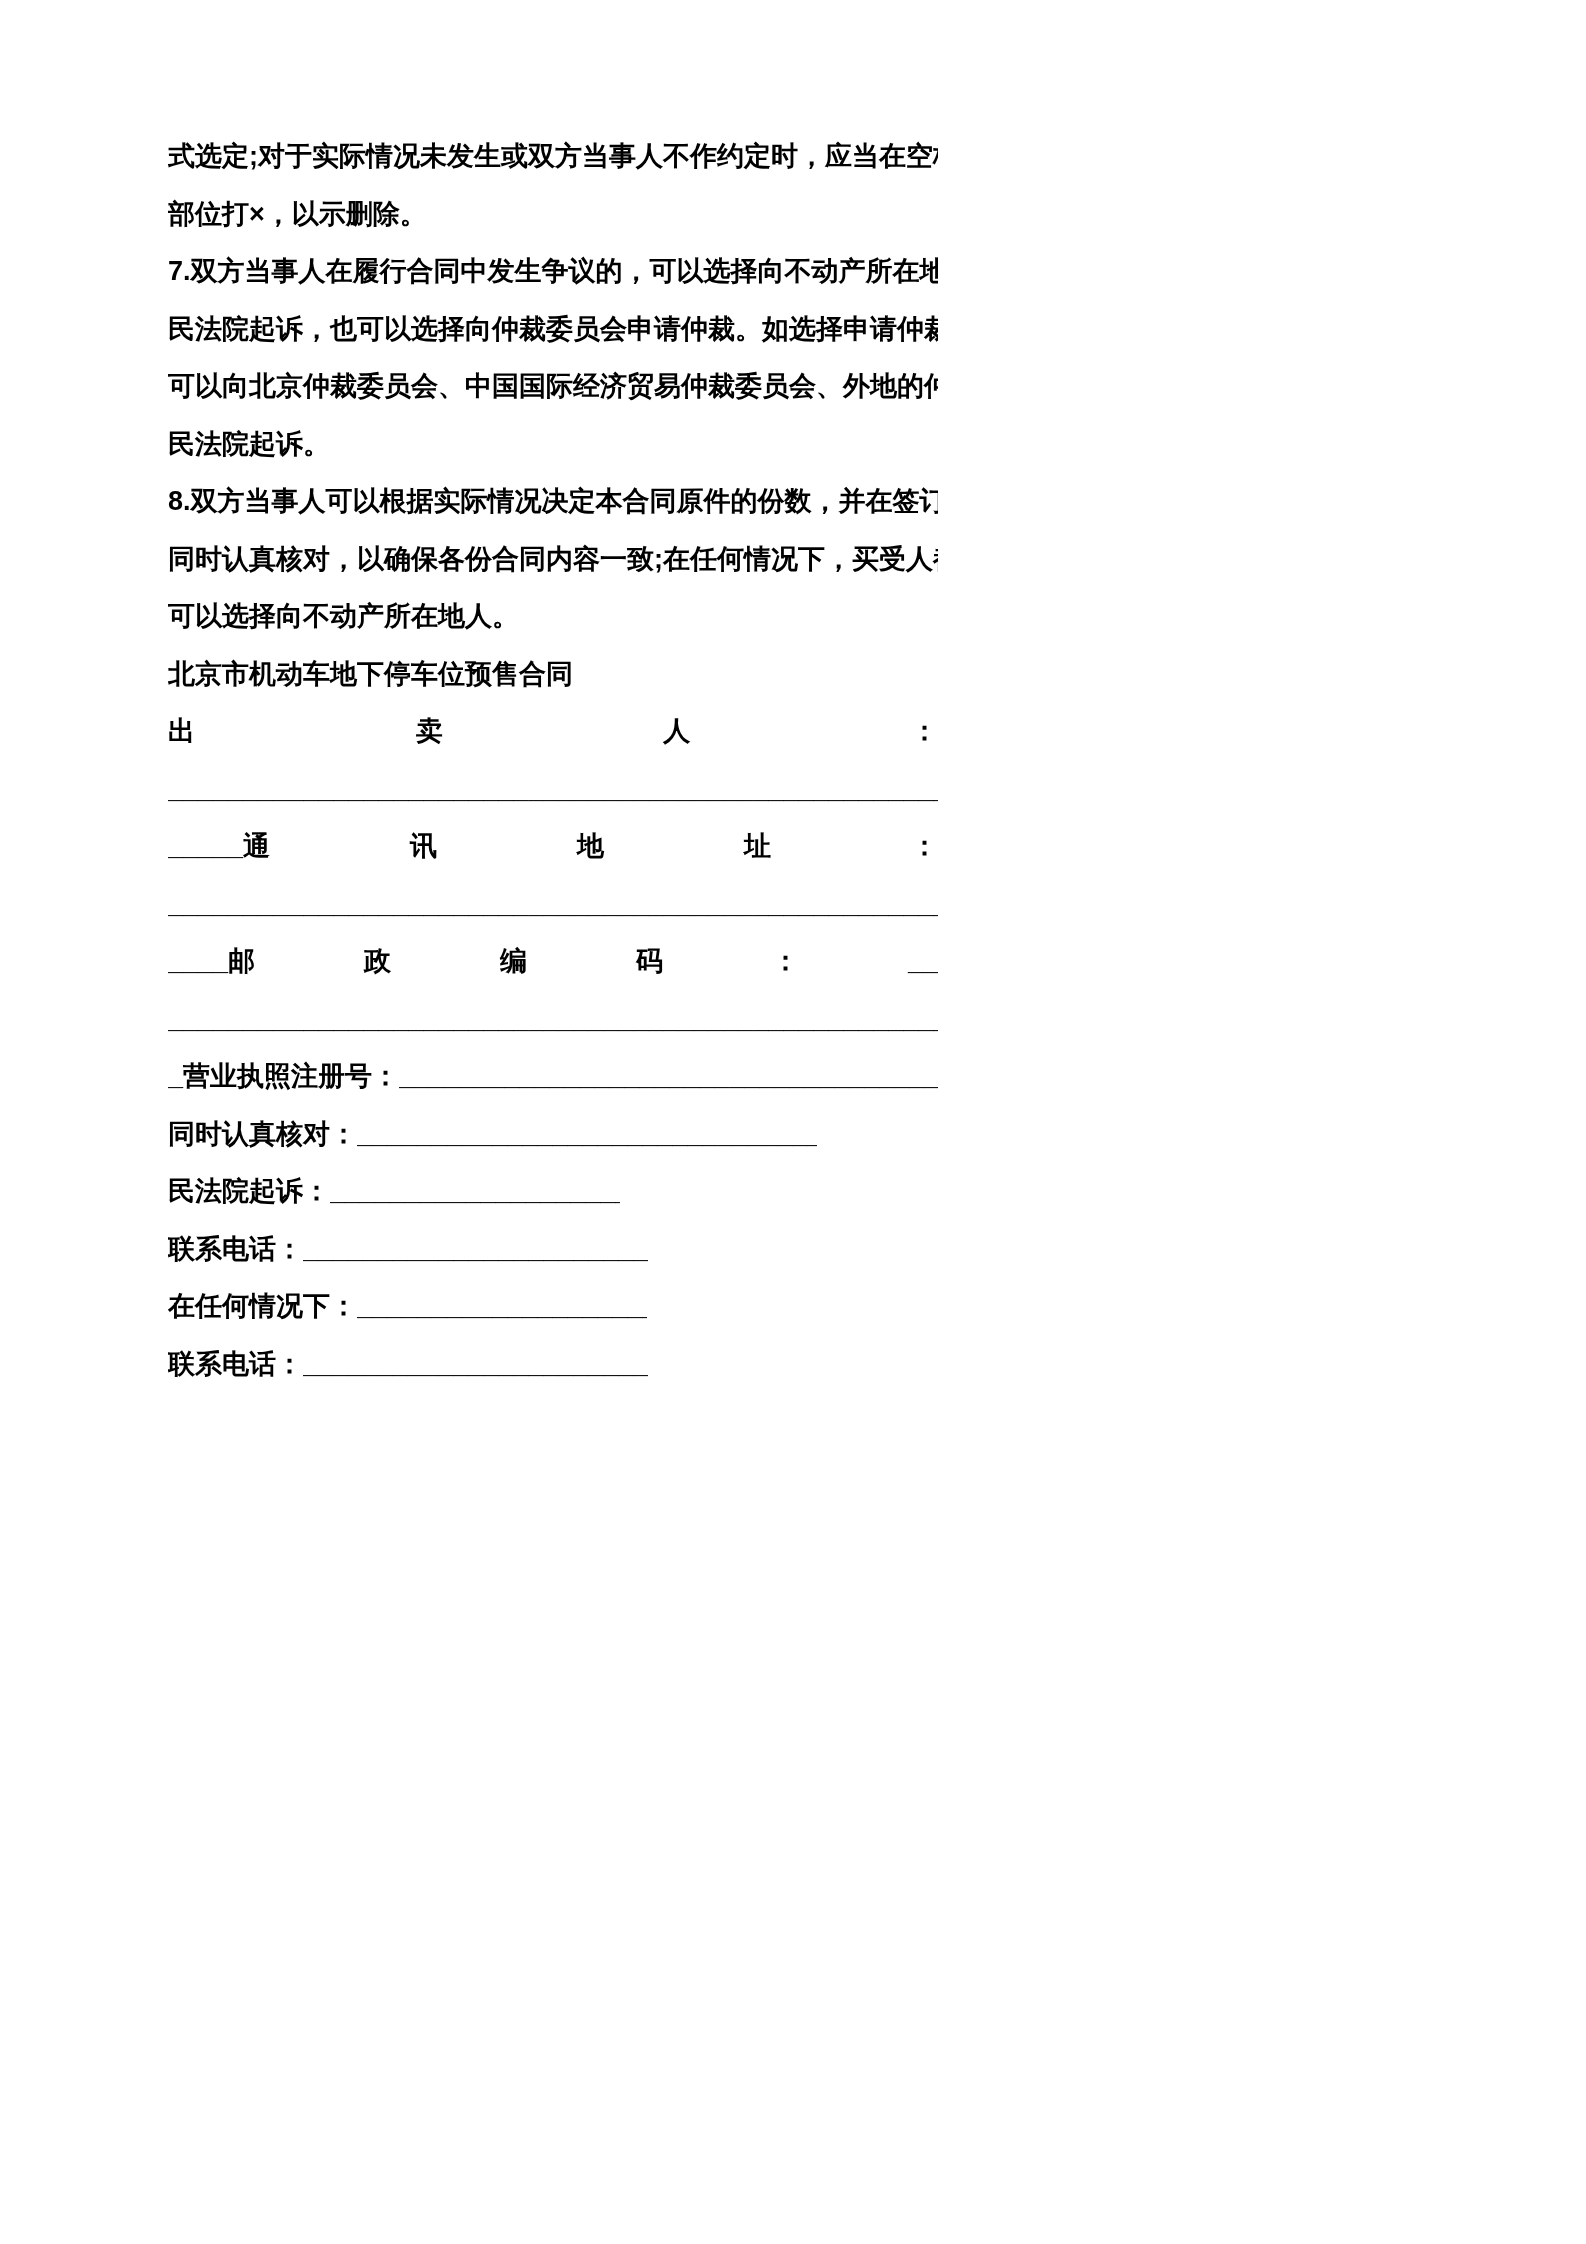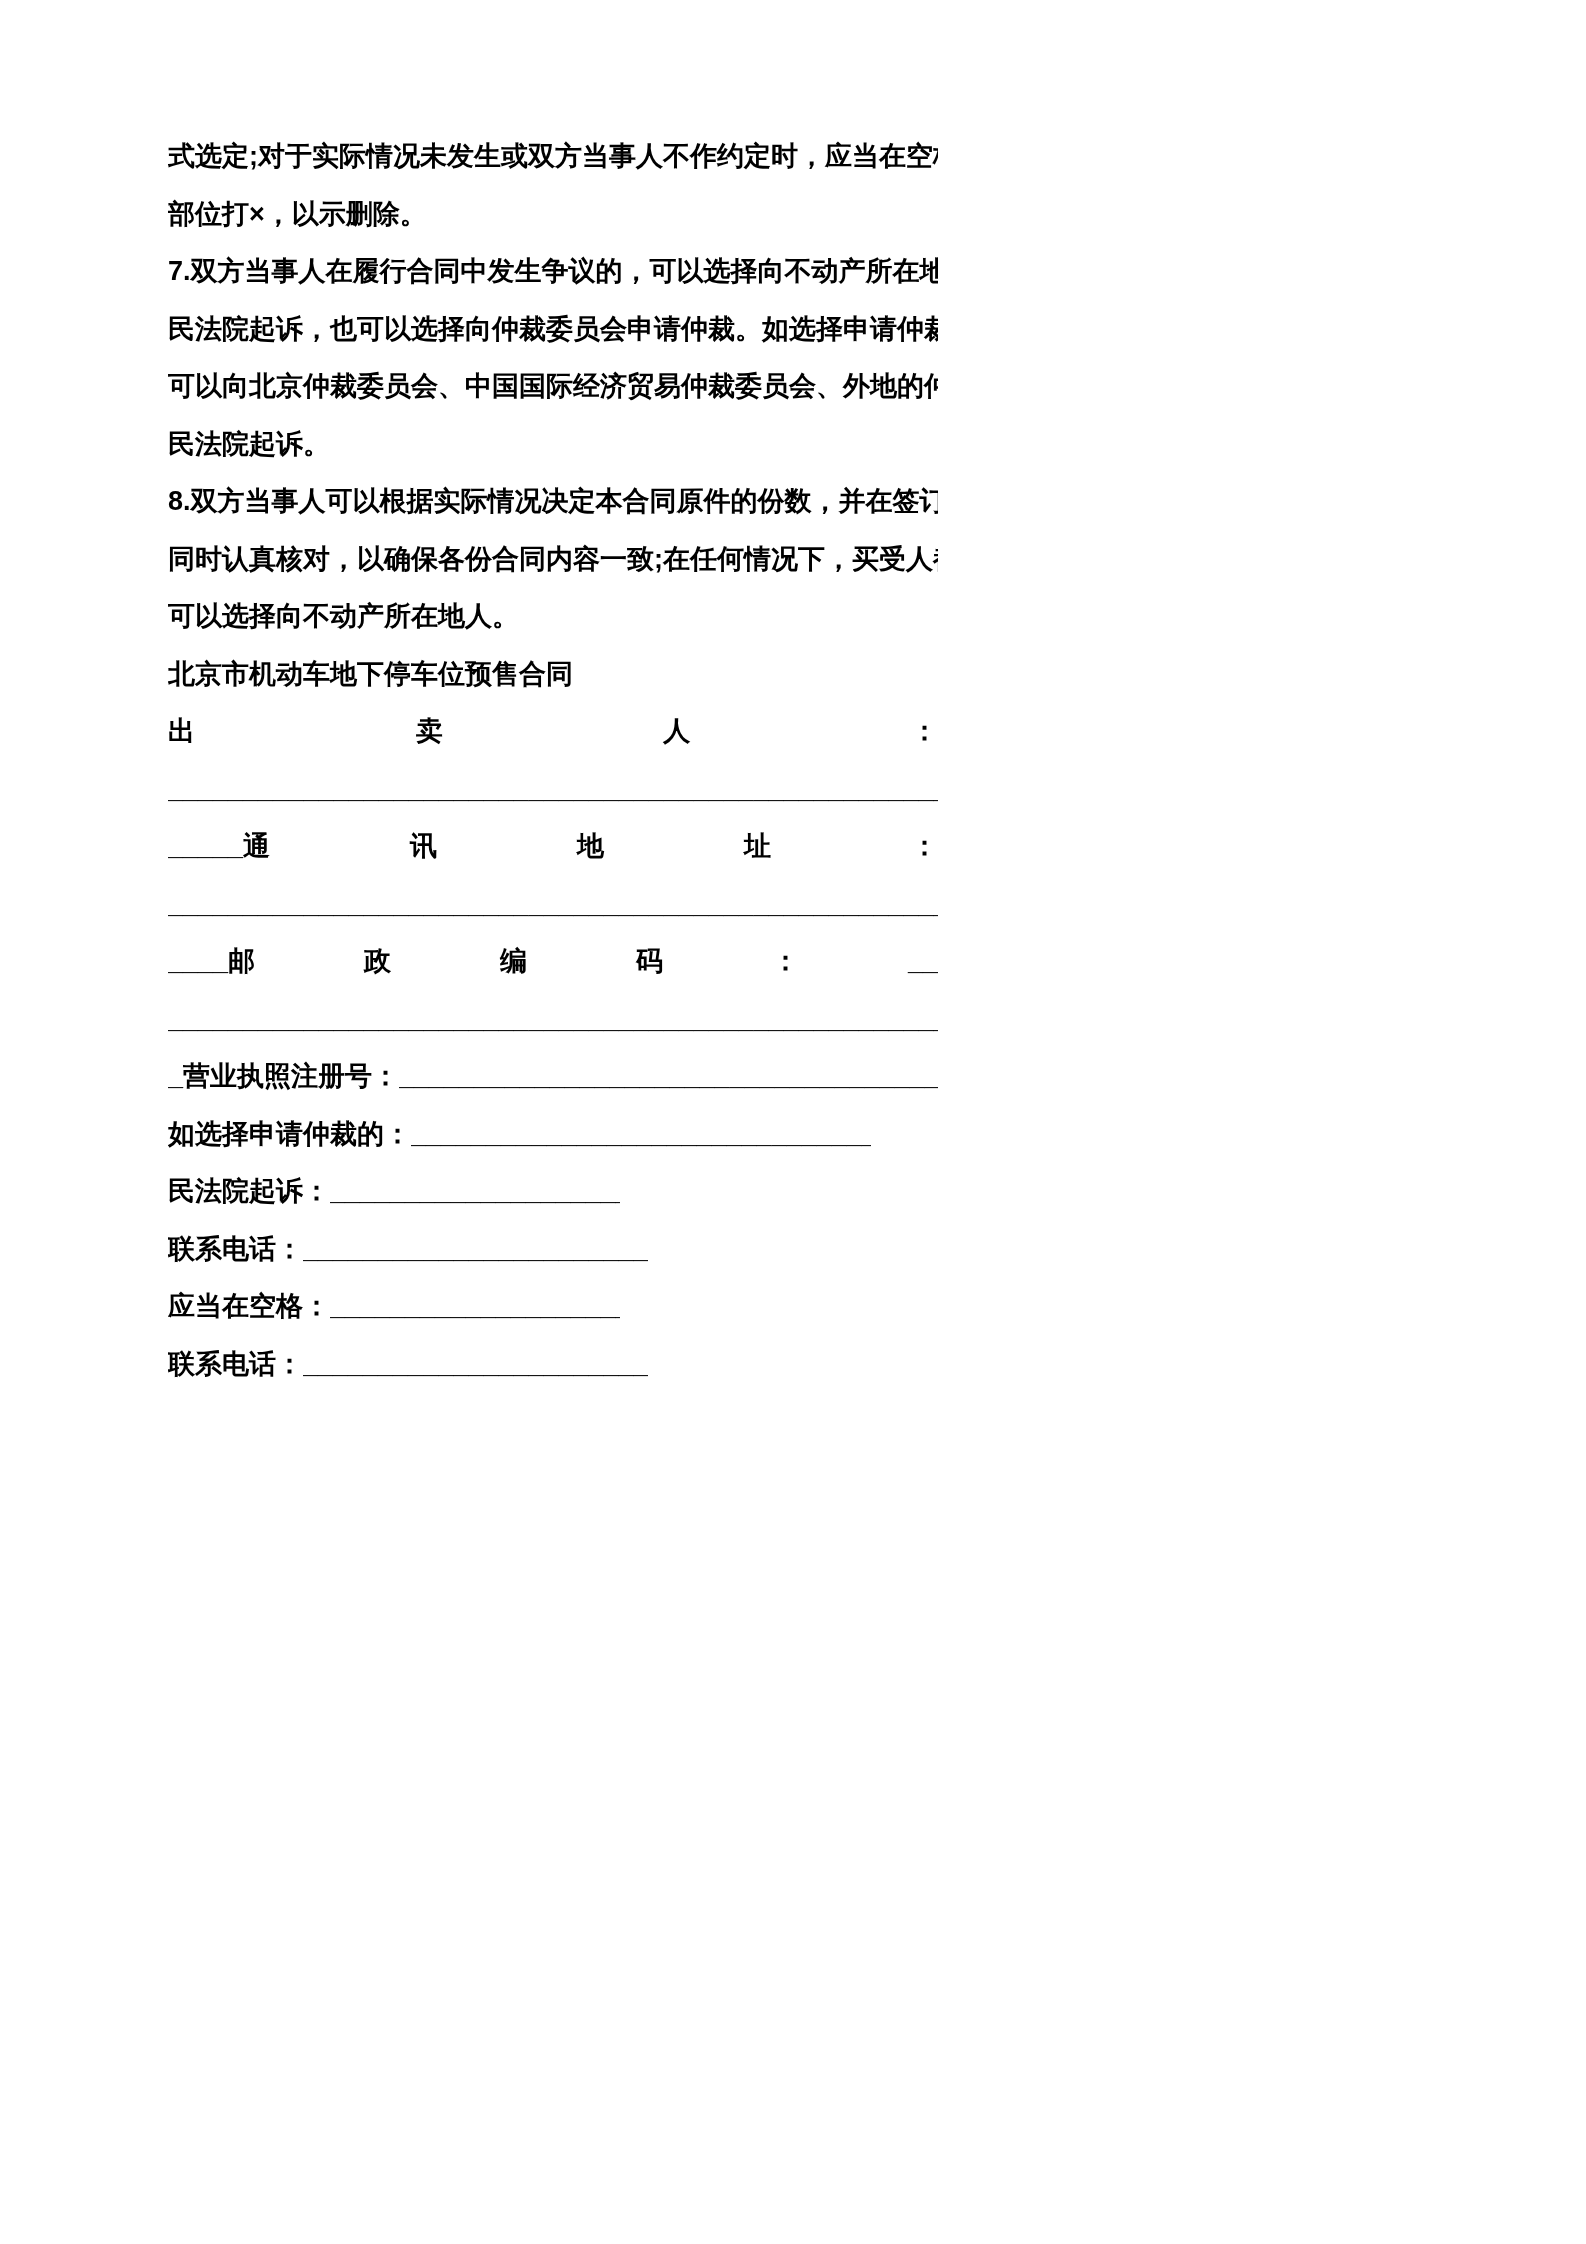--- a/index.html
+++ b/index.html
@@ -95,19 +95,19 @@
       <div class="line spread">
         <span>____邮</span>
         <span>政</span>
         <span>编</span>
         <span>码</span>
         <span>：</span>
         <span>__</span>
       </div>
       <div class="line blank">________________________________________________________________________________</div>
       <div class="line field"><span class="label">_营业执照注册号：</span><span class="blank-fill xl">____________________________________________________________</span></div>
-      <div class="line field"><span class="label">如选择申请仲裁的：</span><span class="blank-fill lg">__________________________________________________</span></div>
+      <div class="line field"><span class="label">同时认真核对：</span><span class="blank-fill lg">__________________________________________________</span></div>
       <div class="line field"><span class="label">民法院起诉：</span><span class="blank-fill sm">______________________________________</span></div>
       <div class="line field"><span class="label">联系电话：</span><span class="blank-fill md">________________________________________</span></div>
-      <div class="line field"><span class="label">应当在空格：</span><span class="blank-fill sm">______________________________________</span></div>
+      <div class="line field"><span class="label">在任何情况下：</span><span class="blank-fill sm">______________________________________</span></div>
       <div class="line field"><span class="label">联系电话：</span><span class="blank-fill md">________________________________________</span></div>
     </div>
 </div>
 
 </body></html>

